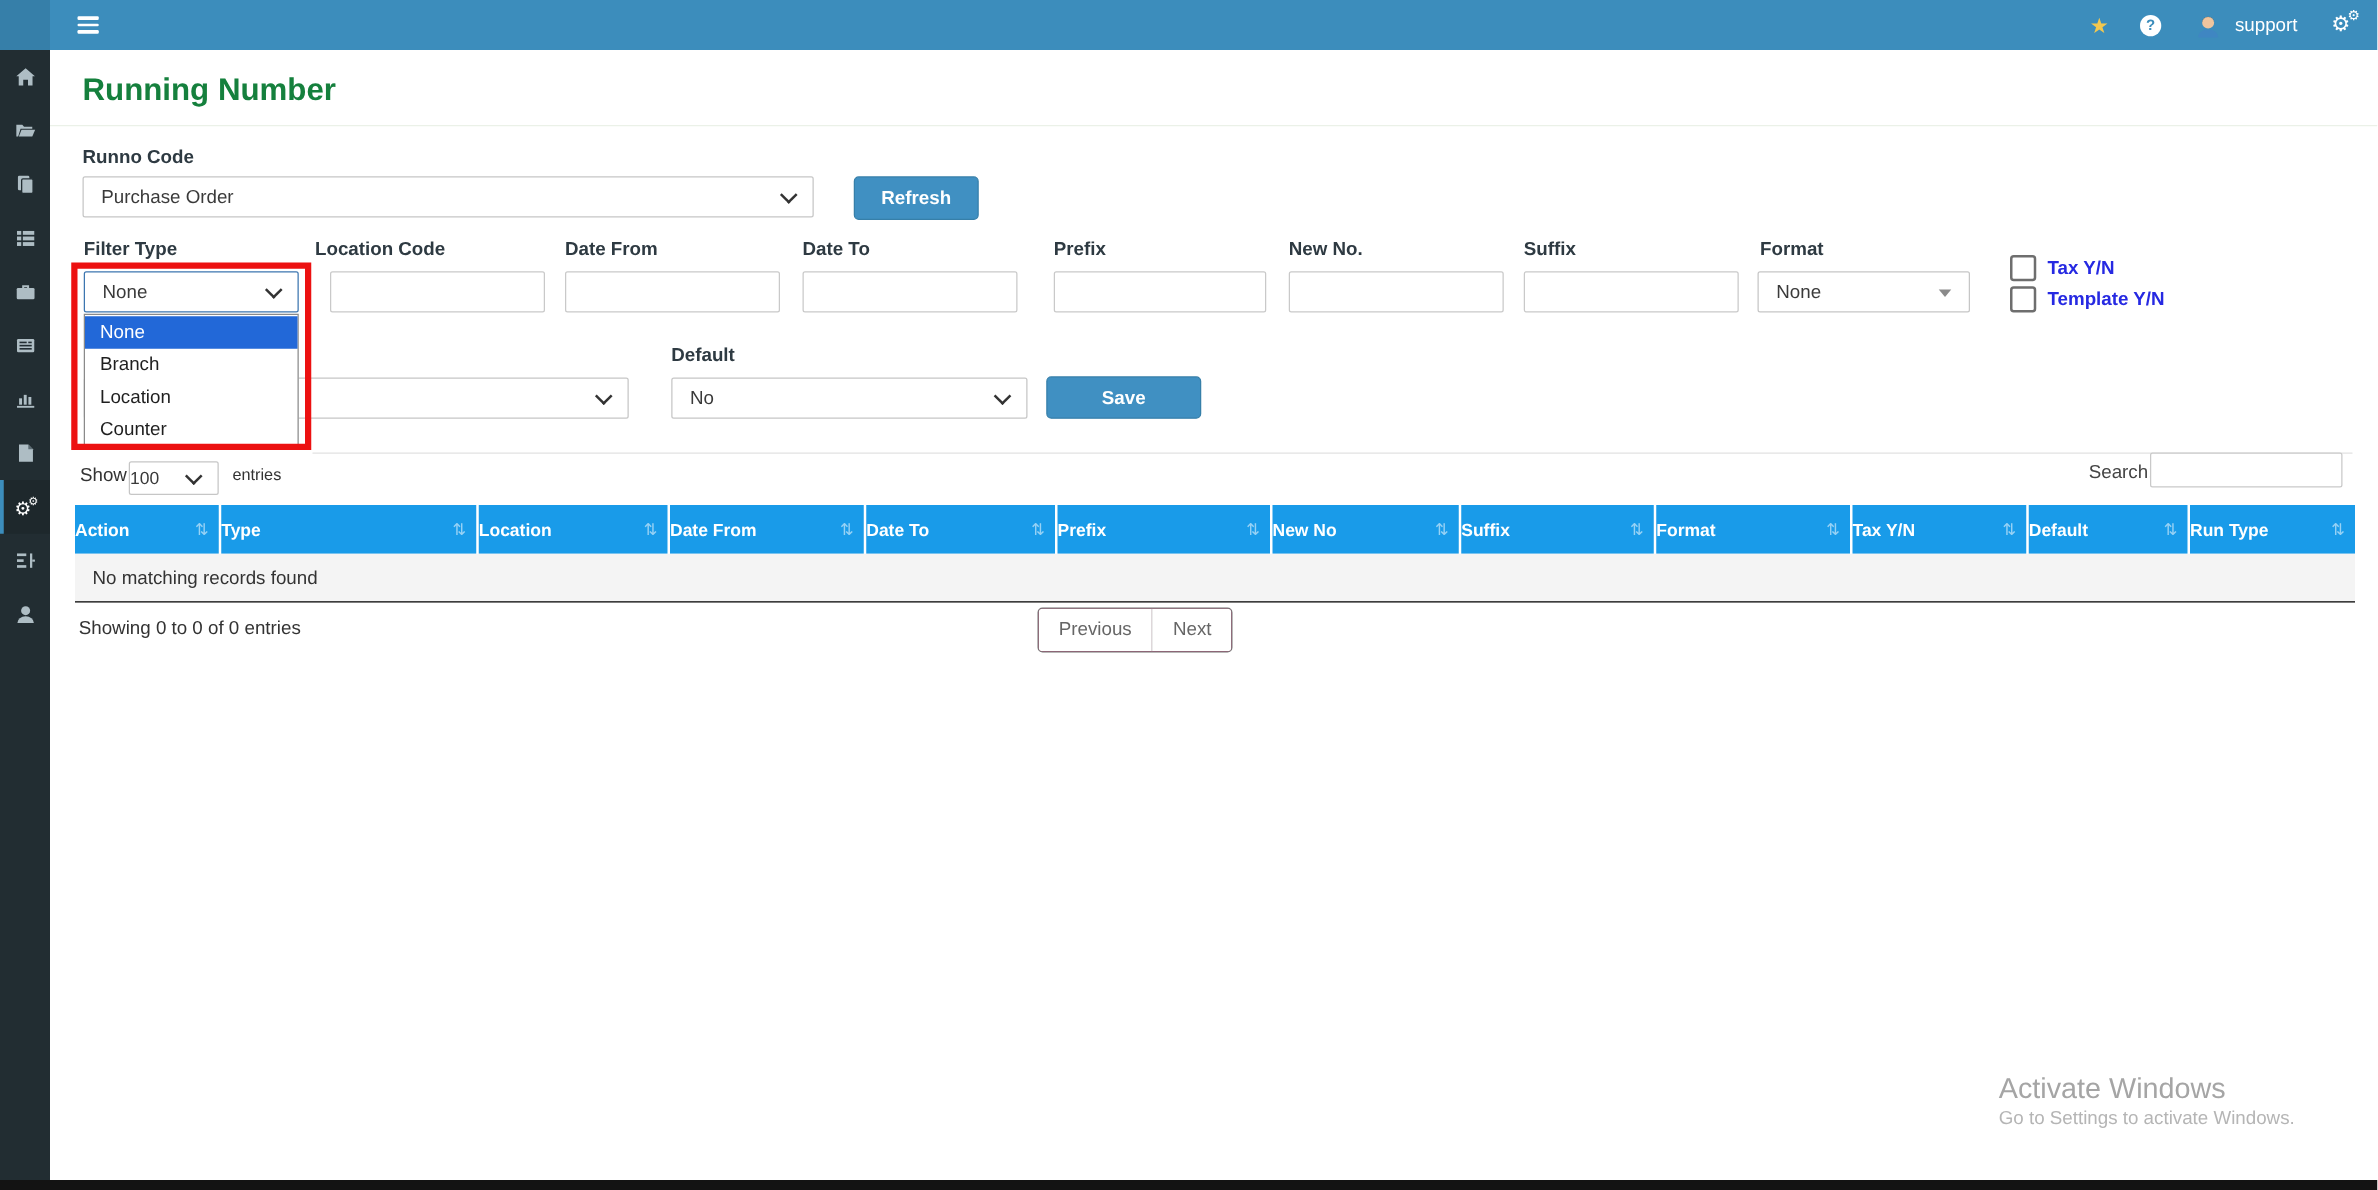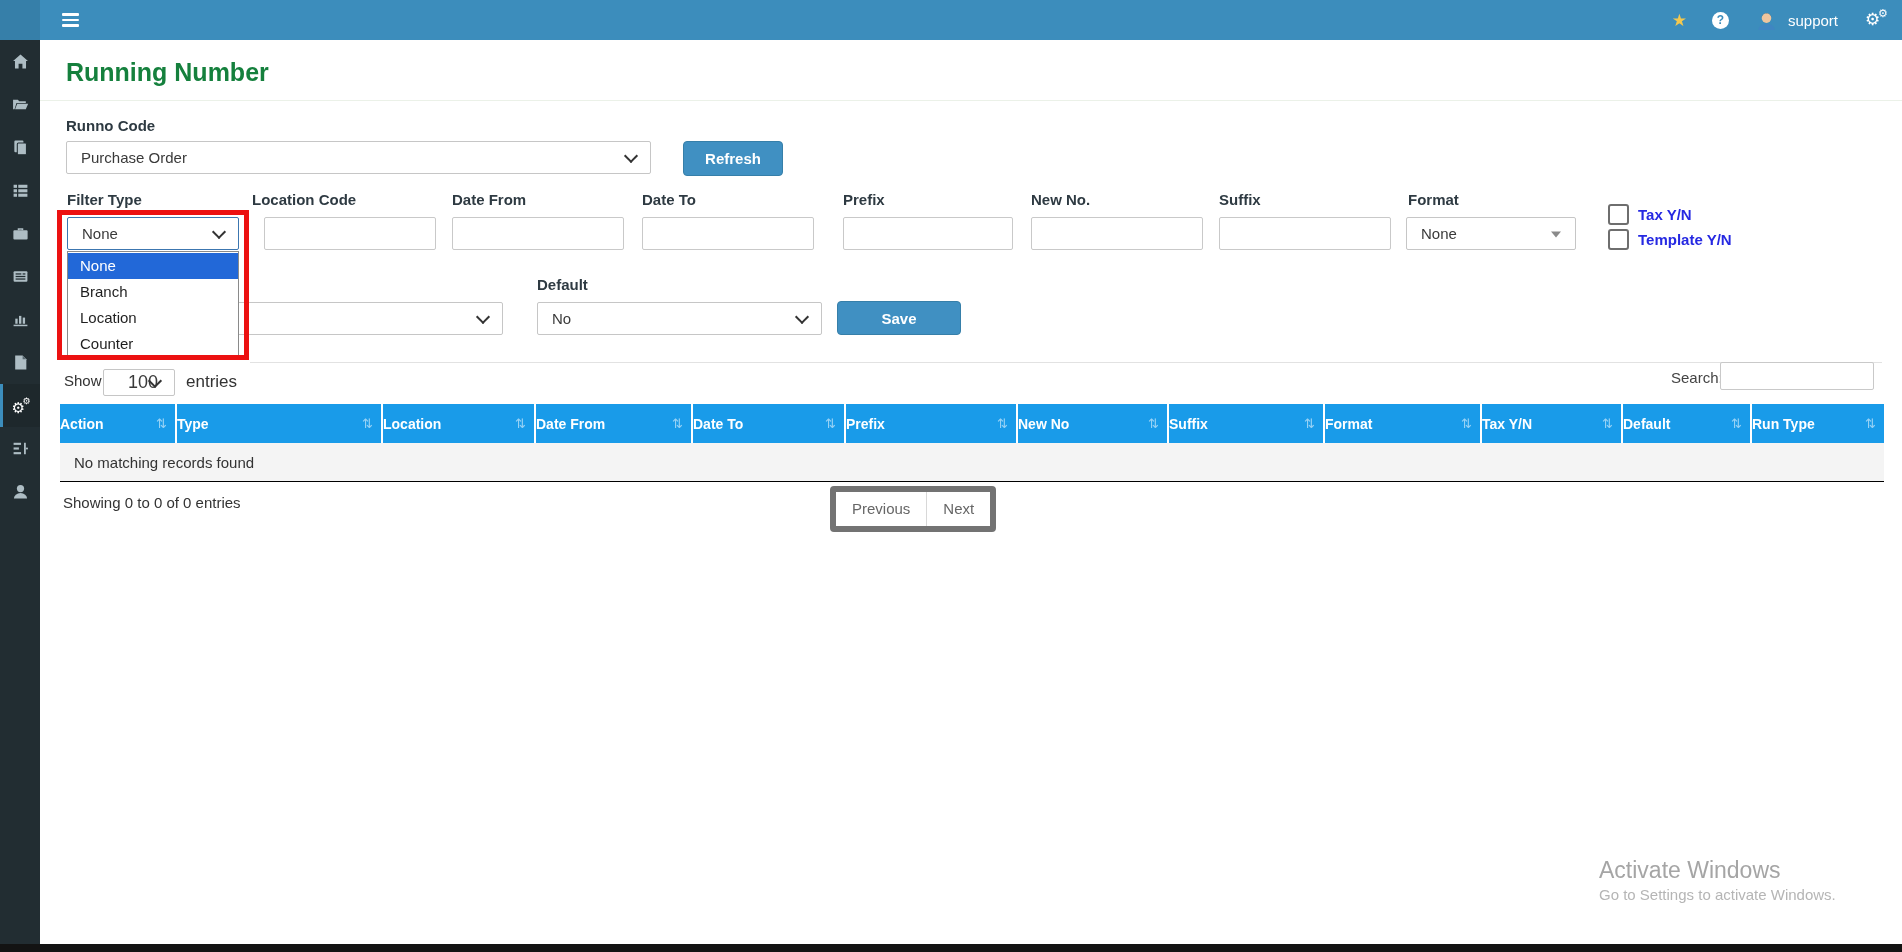--- a/index.html
+++ b/index.html
@@ -64,21 +64,21 @@
   .th{background:#199be9;color:#fff;display:flex;align-items:center;justify-content:space-between;
     padding:0 8px 0 0;font-weight:bold;font-size:14px;box-sizing:border-box;margin-right:2px;cursor:pointer;}
   .th:nth-child(1){width:115px;} .th:nth-child(2){width:204px;} .th:nth-child(3){width:151px;}
   .th:nth-child(4){width:155px;} .th:nth-child(5){width:151px;} .th:nth-child(6){width:170px;}
   .th:nth-child(7){width:149px;} .th:nth-child(8){width:154px;} .th:nth-child(9){width:155px;}
   .th:nth-child(10){width:139px;} .th:nth-child(11){width:127px;} .th:nth-child(12){flex:1;margin-right:0;}
   .sort{color:rgba(255,255,255,.55);font-size:13px;font-weight:normal;}
   .trow{left:60px;top:443px;width:1824px;height:39px;background:#f4f4f4;border-bottom:1px solid #000000;
     line-height:39px;padding-left:14px;font-size:15px;color:#333;}
   .tinfo{left:63px;top:494px;font-size:15px;color:#333;}
-  .pager{left:830px;top:486px;display:flex;border:6px solid #737373;border-radius:4px;overflow:hidden;background:#be185d;}
+  .pager{left:830px;top:486px;display:flex;border:1px solid #737373;border-radius:4px;overflow:hidden;background:#be185d;}
   .pbtn{padding:0 16px;height:34px;line-height:34px;font-size:15px;color:#666;cursor:pointer;background:#fff;}
   .pbtn + .pbtn{border-left:1px solid #d8d8d8;}
   
   .wm1{left:1599px;top:857px;font-size:23px;color:#a5a5a5;}
   .wm2{left:1599px;top:886px;font-size:15px;color:#b5b5b5;}
   .bottombar{left:0;top:944px;width:1902px;height:8px;background:#131313;z-index:25;}
 </style>
 </head>
 <body>
 
@@ -235,24 +235,24 @@
 </div>
 <div class="abs ft-list">
   <div class="ft-option selected">None</div>
   <div class="ft-option">Branch</div>
   <div class="ft-option">Location</div>
   <div class="ft-option">Counter</div>
 </div>
 <div class="abs redbox"></div>
 
 <div class="abs" style="left:64px;top:372px;font-size:15px;">Show</div>
-<div class="abs sel" style="left:103px;top:369px;width:72px;height:27px;line-height:25px;font-size:18px;padding-left:24px;">
+<div class="abs sel" style="left:103px;top:369px;width:72px;height:27px;line-height:25px;font-size:14px;padding-left:0;">
   <span>100</span>
 </div>
-<div class="abs" style="left:186px;top:372px;font-size:17px;">entries</div>
+<div class="abs" style="left:186px;top:372px;font-size:13px;">entries</div>
 <div class="abs" style="left:1671px;top:369px;font-size:15px;color:#444;">Search:</div>
 <input class="abs inp" style="left: 1720px; top: 362px; width: 154px; height: 28px;" value="">
 
 <div class="abs thead">
   <div class="th">
       <span>Action</span>
       <span class="sort">⇅</span>
     </div>
   <div class="th">
       <span>Type</span>

